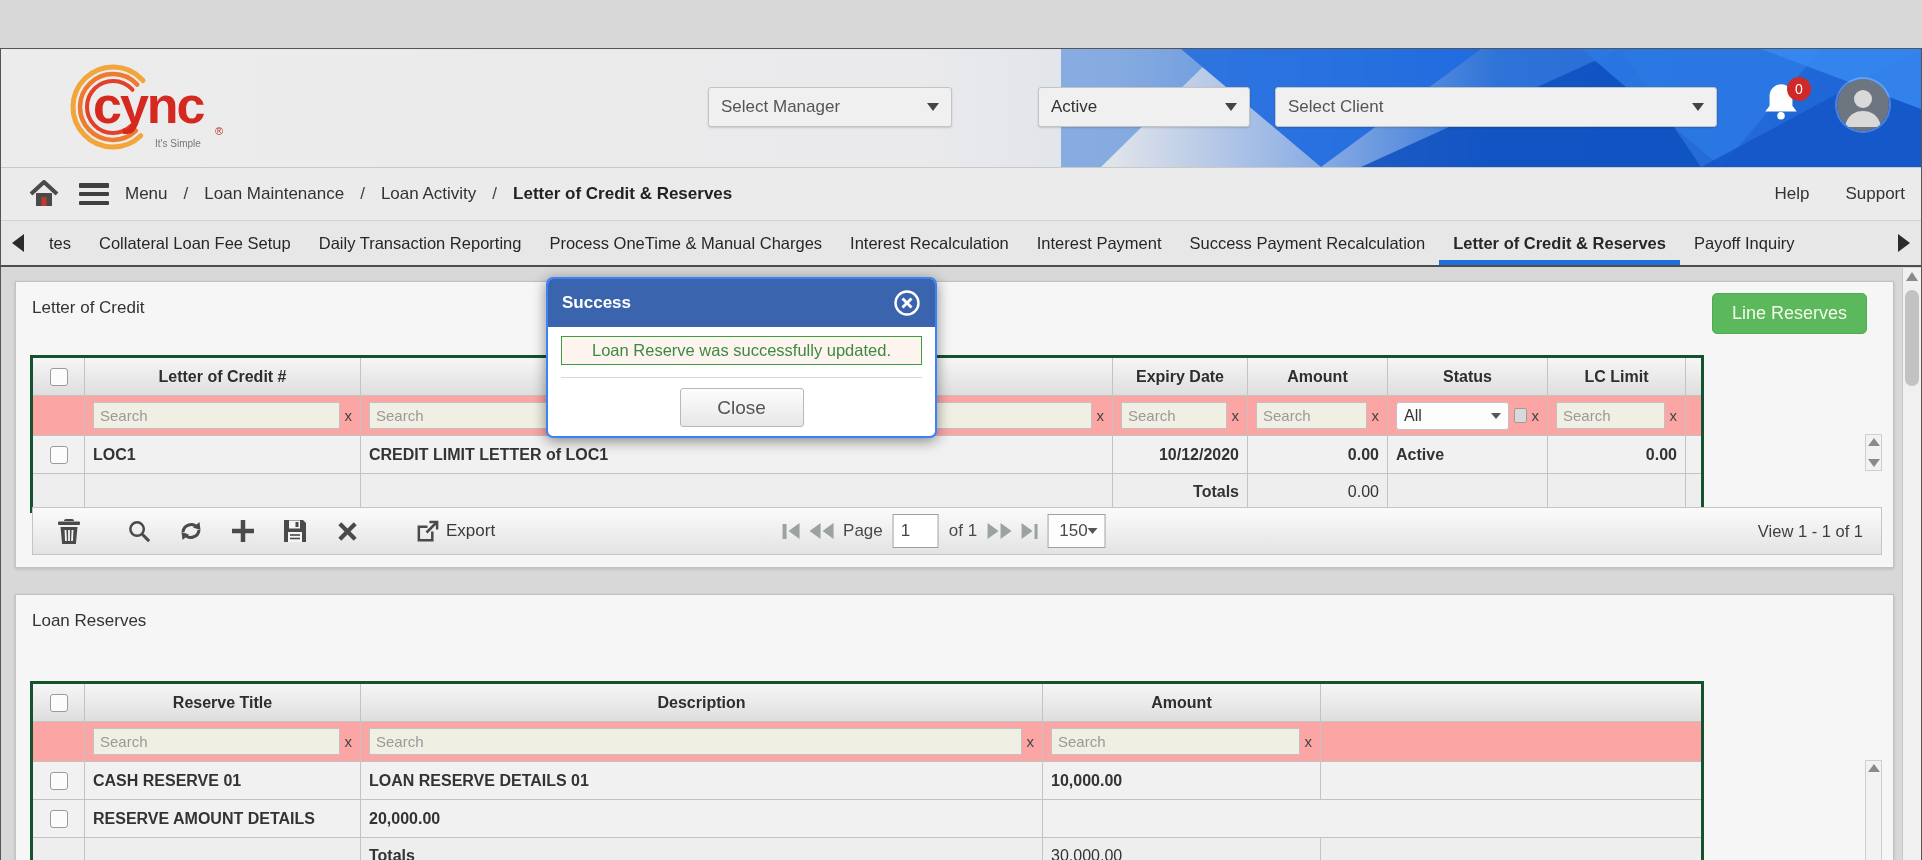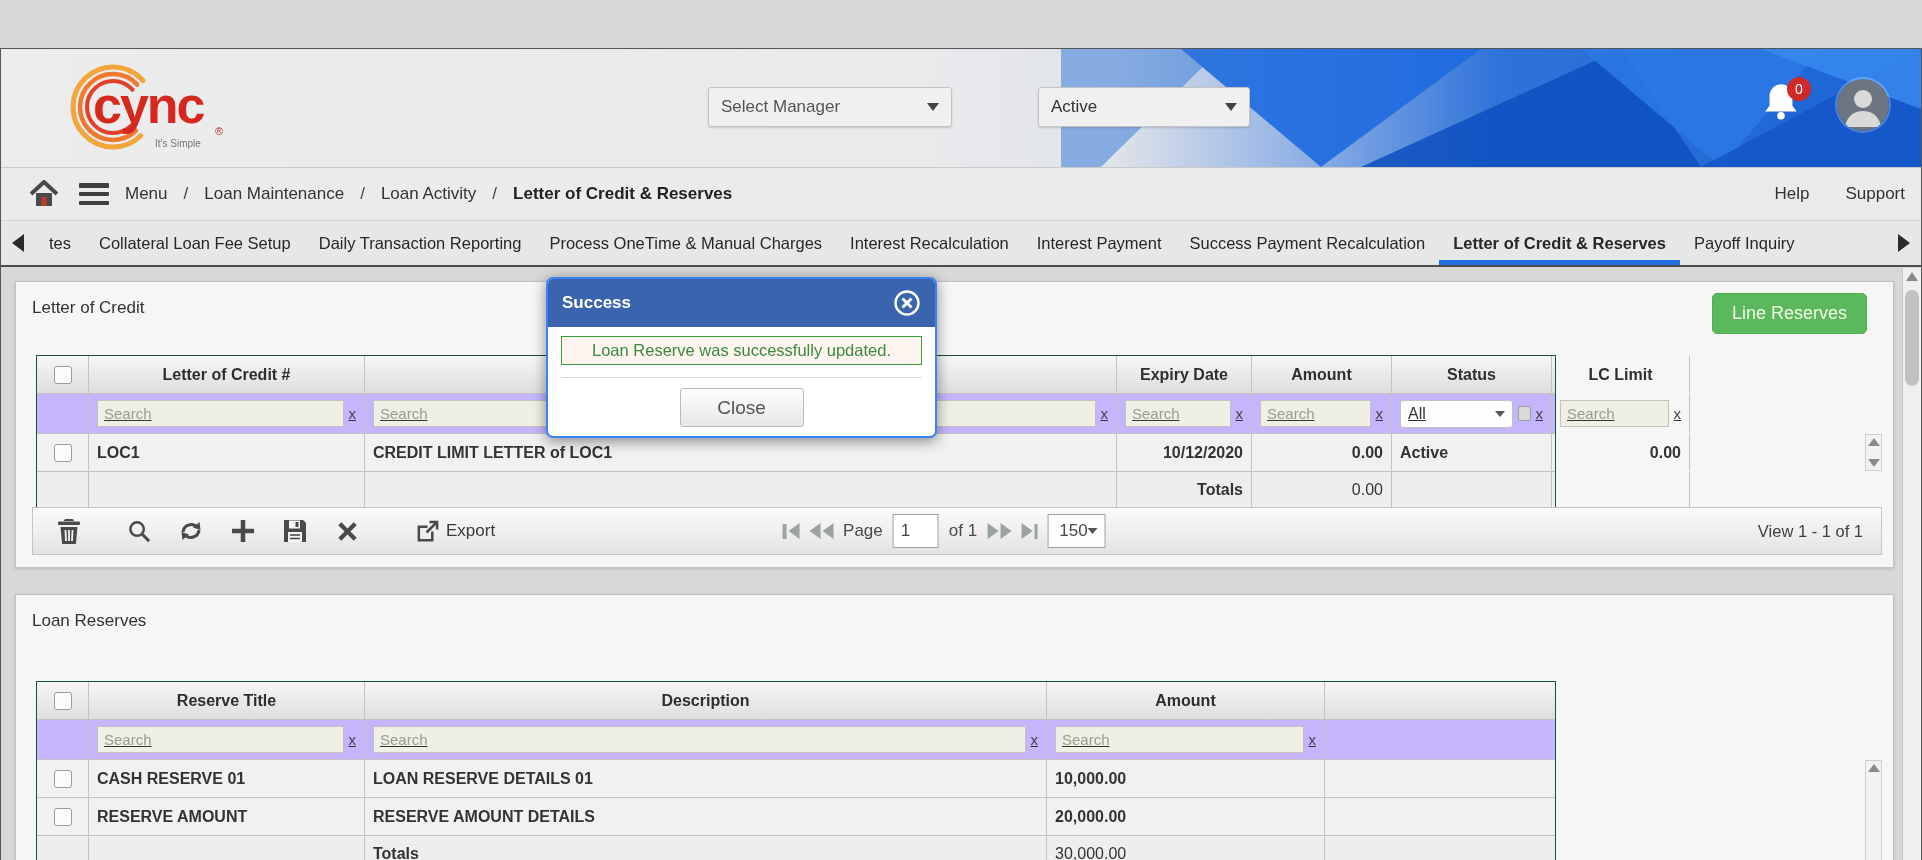--- a/index.html
+++ b/index.html
@@ -47,32 +47,32 @@
 
   
   .panel { position:absolute; left:14px; width:1879px; background:#f6f6f6; border:1px solid #c2c2c2; box-shadow:0 1px 3px rgba(0,0,0,.15); }
   #panel-loc { top:232px; height:287px; }
   #panel-res { top:545px; height:314px; }
   .sec-title { position:absolute; left:16px; top:16px; font-size:17px; color:#333; }
   .btn-green { position:absolute; right:26px; top:11px; height:41px; padding:0 19px; background:#5cb85c; border:1px solid #4cae4c;
     border-radius:5px; color:#f2fbe8; font-size:18px; display:flex; align-items:center; cursor:pointer; }
 
   
-  .tbl { position:absolute; left:20px; width:1520px; border:1px solid #14532d; font-size:16px; }
+  .tbl { position:absolute; left:14px; width:1674px; border:3px solid #14532d; font-size:16px; }
   #tbl-loc { top:73px; }
   #tbl-res { top:86px; }
   .trow { display:grid; border-bottom:1px solid #c3c3c3; }
   .trow:last-child { border-bottom:none; }
   .loc-grid { grid-template-columns:52px 276px 752px 135px 140px 160px 138px 1fr; }
   .res-grid { grid-template-columns:52px 276px 682px 278px 1fr; }
   .tcell { border-right:1px solid #c3c3c3; display:flex; align-items:center; padding:0 8px; overflow:hidden; white-space:nowrap; }
   .tcell:last-child { border-right:none; }
   .h-row { height:38px; background:linear-gradient(#f6f6f6,#dedede); font-weight:bold; color:#2e2e2e; }
   .h-row .tcell { justify-content:center; cursor:pointer; }
-  .s-row { height:40px; background:#c4b5fd;text-decoration:underline; }
+  .s-row { height:40px; background:#fca5a5; }
   .d-row { height:38px; background:#f1f1f1; cursor:pointer;font-weight:bold; }
   .t-row { height:36px; background:#eeeeee; }
   .num { justify-content:flex-end; }
   .cb { width:18px; height:18px; background:#fcfcfc; border:1px solid #9b9b9b; border-radius:3px; margin:0 auto; cursor:pointer; }
   .s-row .tcell { gap:5px; }
   .s-input { flex:1; min-width:0; height:27px; background:#f0efe3; border:1px solid #c2c2c2; padding:0 6px; font-size:15px; color:#444; font-family:"Liberation Sans",sans-serif; }
   .s-input::placeholder { color:#9a9a9a; }
   .s-clear { color:#454545; font-size:15px; cursor:pointer; }
   .fake-sel { flex:1; height:28px; background:#fdfdfd; border:1px solid #c2c2c2; border-radius:3px; display:flex; align-items:center; justify-content:space-between; padding:0 7px; color:#333; cursor:pointer; }
   .fake-sel .vchev { width:0; height:0; border-left:5px solid transparent; border-right:5px solid transparent; border-top:6px solid #555; }
@@ -150,20 +150,24 @@
     </svg>
 
     <div class="hdr-select" id="sel-manager">
       <span>Select Manager</span>
       <span class="chev"></span>
     </div>
     <div class="hdr-select" id="sel-status">
       <span>Active</span>
       <span class="chev"></span>
     </div>
+    <div class="hdr-select" id="sel-client">
+      <span>Select Client</span>
+      <span class="chev"></span>
+    </div>
 
     <div class="bell-wrap">
       <svg width="40" height="46" viewBox="0 0 28 30">
         <path d="M14 4a8 8 0 0 0-8 8v7l-3 4h22l-3-4v-7a8 8 0 0 0-8-8z" fill="#fff"></path>
         <circle cx="14" cy="26" r="2.6" fill="#fff"></circle>
       </svg>
       <span class="badge">0</span>
     </div>
 
     <div class="avatar">
@@ -454,21 +458,20 @@
           </div>
         <div class="tcell">CASH RESERVE 01</div>
         <div class="tcell">LOAN RESERVE DETAILS 01</div>
         <div class="tcell">10,000.00</div>
         <div class="tcell"></div>
       </div>
       <div class="trow d-row res-grid">
         <div class="tcell">
             <span class="cb"></span>
           </div>
-        <div class="tcell">RESERVE AMOUNT</div>
         <div class="tcell">RESERVE AMOUNT DETAILS</div>
         <div class="tcell">20,000.00</div>
         <div class="tcell"></div>
       </div>
       <div class="trow t-row res-grid">
         <div class="tcell"></div>
         <div class="tcell"></div>
         <div class="tcell bold">Totals</div>
         <div class="tcell">30,000.00</div>
         <div class="tcell"></div>

